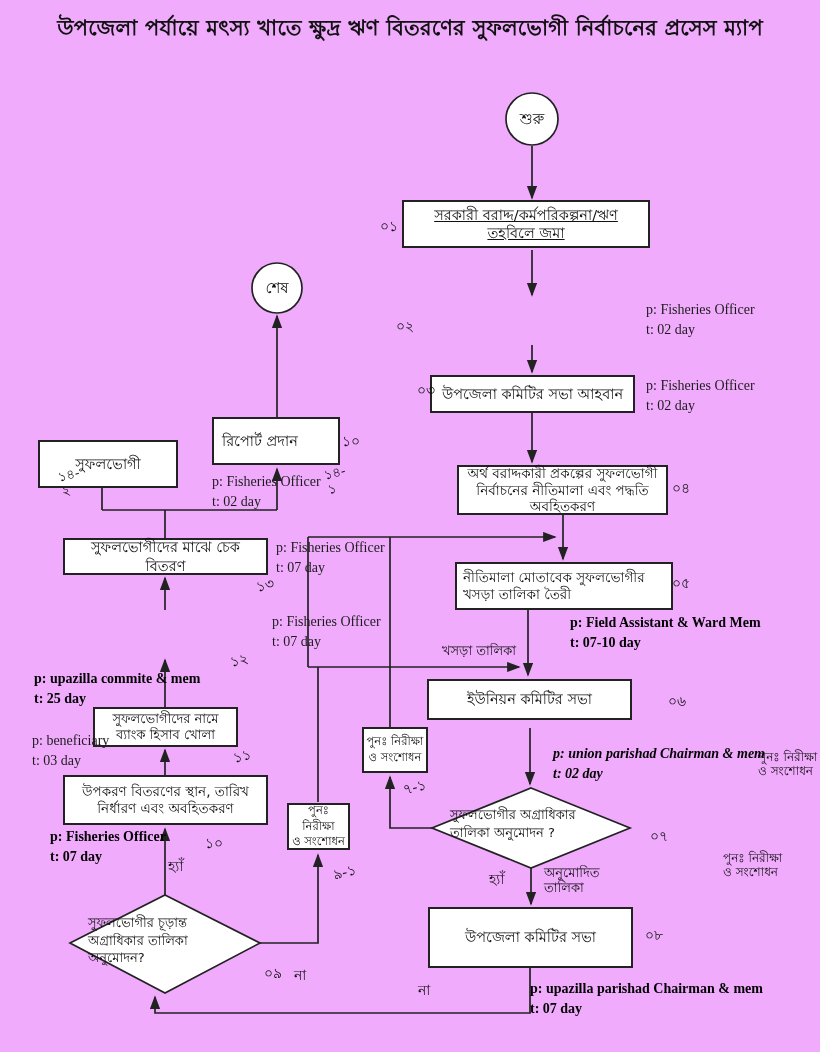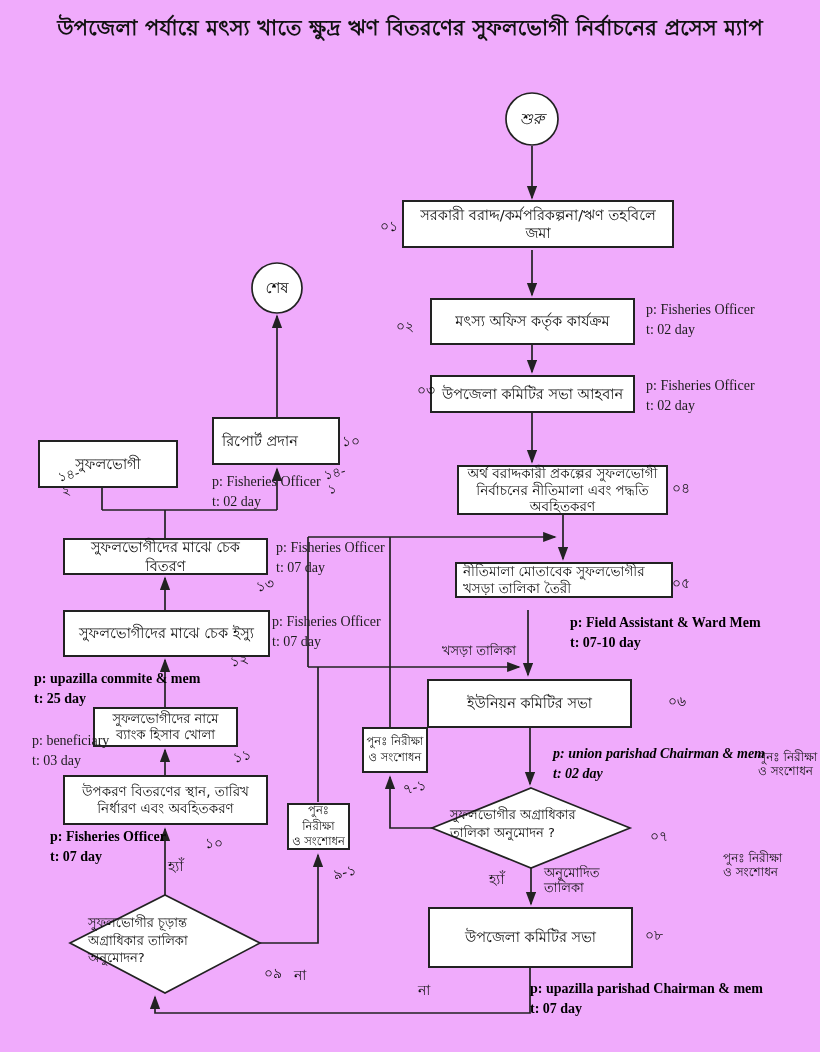--- a/index.html
+++ b/index.html
@@ -64,34 +64,32 @@
       <path d="M277 417 V316" marker-end="url(#arr)"></path>
     </g>
     <g stroke="#222" stroke-width="1.7" fill="#fff">
       <circle cx="532" cy="119" r="26"></circle>
       <circle cx="277" cy="288" r="25"></circle>
       <polygon points="531,788 630,828 531,868 432,828"></polygon>
       <polygon points="165,895 260,943 165,993 70,943"></polygon>
     </g>
   </svg>
 
-  <div class="terminal" style="left:506px;top:104px;width:52px;height:30px;font-style:italic;">শুরু</div>
+  <div class="terminal" style="left:506px;top:104px;width:52px;height:30px;">শুরু</div>
   <div class="terminal" style="left:252px;top:273px;width:50px;height:30px;">শেষ</div>
 
-  <div class="box" style="left:402px;top:200px;width:272px;height:48px;">সরকারী বরাদ্দ/কর্মপরিকল্পনা/ঋণ তহবিলে জমা</div>
-  <div class="box" style="left:430px;top:298px;width:205px;height:47px;">মৎস্য অফিস কর্তৃক কার্যক্রম</div>
+  <div class="box" style="left:402px;top:200px;width:248px;height:48px;text-decoration:underline;">সরকারী বরাদ্দ/কর্মপরিকল্পনা/ঋণ তহবিলে জমা</div>
   <div class="box" style="left:430px;top:375px;width:205px;height:38px;">উপজেলা কমিটির সভা আহবান</div>
   <div class="box" style="left:457px;top:465px;width:211px;height:50px;font-size:13.5px;">অর্থ বরাদ্দকারী প্রকল্পের সুফলভোগী নির্বাচনের নীতিমালা এবং পদ্ধতি অবহিতকরণ</div>
-  <div class="box alignleft" style="left:455px;top:562px;width:218px;height:36px;font-size:13.5px;text-align:left;">নীতিমালা মোতাবেক সুফলভোগীর খসড়া তালিকা তৈরী</div>
-  <div class="box" style="left:427px;top:679px;width:205px;height:49px;">ইউনিয়ন কমিটির সভা</div>
+  <div class="box alignleft" style="left:455px;top:562px;width:218px;height:48px;font-size:13.5px;text-align:left;">নীতিমালা মোতাবেক সুফলভোগীর খসড়া তালিকা তৈরী</div>
+  <div class="box" style="left:427px;top:679px;width:205px;height:41px;">ইউনিয়ন কমিটির সভা</div>
   <div class="box" style="left:428px;top:907px;width:205px;height:61px;">উপজেলা কমিটির সভা</div>
 
   <div class="box" style="left:63px;top:775px;width:205px;height:50px;font-size:13.5px;">উপকরণ বিতরণের স্থান, তারিখ নির্ধারণ এবং অবহিতকরণ</div>
   <div class="box" style="left:93px;top:707px;width:145px;height:40px;font-size:13px;">সুফলভোগীদের নামে ব্যাংক হিসাব খোলা</div>
-  <div class="box" style="left:63px;top:610px;width:207px;height:47px;">সুফলভোগীদের মাঝে চেক ইস্যু</div>
   <div class="box" style="left:63px;top:538px;width:205px;height:37px;">সুফলভোগীদের মাঝে চেক বিতরণ</div>
   <div class="box" style="left:38px;top:440px;width:140px;height:48px;">সুফলভোগী</div>
   <div class="box alignleft" style="left:212px;top:417px;width:128px;height:48px;padding-left:8px;">রিপোর্ট প্রদান</div>
 
   <div class="box small" style="left:362px;top:727px;width:66px;height:46px;">পুনঃ নিরীক্ষা
 ও সংশোধন</div>
   <div class="box small" style="left:287px;top:803px;width:63px;height:47px;">পুনঃ নিরীক্ষা
 ও সংশোধন</div>
 
   <div class="dtext" style="left:450px;top:806px;width:162px;">সুফলভোগীর অগ্রাধিকার তালিকা অনুমোদন ?</div>

